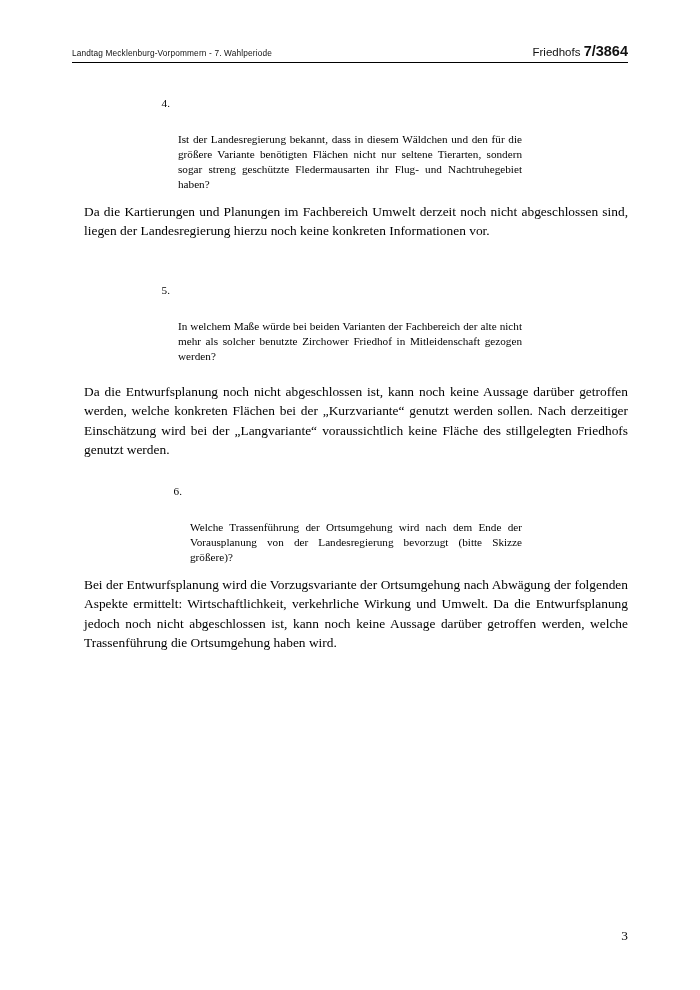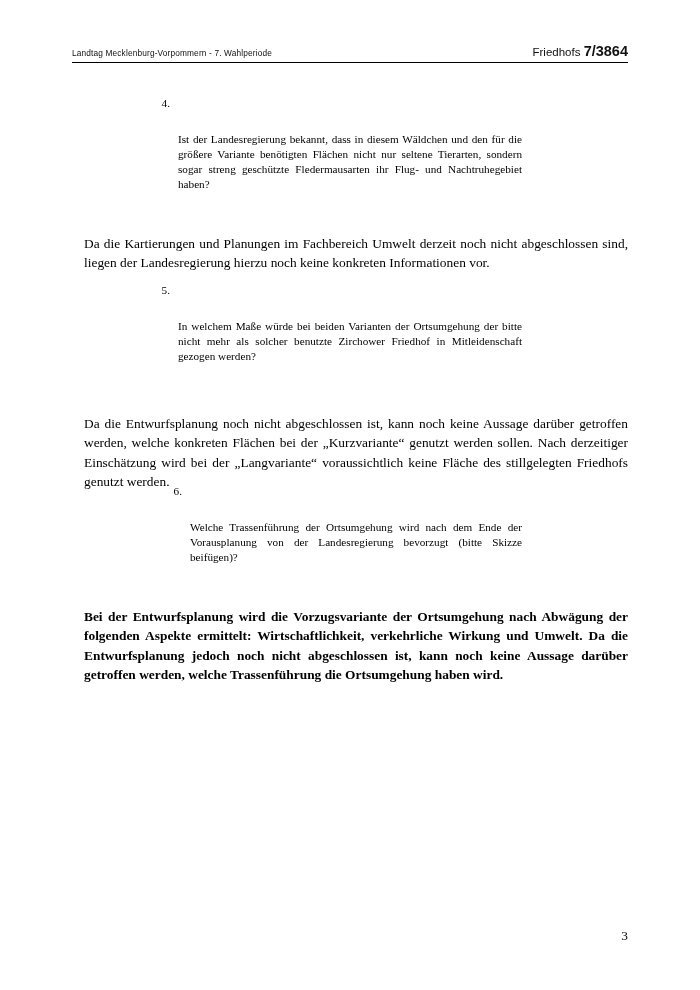--- a/index.html
+++ b/index.html
@@ -90,25 +90,24 @@
 
   
   .answer {
     position: absolute;
     left: 84px;
     width: 544px;
     font-size: 13.4px;
     line-height: 1.45;
     text-align: justify;
     text-justify: inter-word;
-    margin-top: 32px;
   }
   .a1 { top: 202px; }
   .a2 { top: 382px; }
-  .a3 { top: 575px; font-weight: bold; }
+  .a3 { top: 575px; }
 
   
   .page-number {
     position: absolute;
     left: 600px;
     top: 928px;
     width: 28px;
     text-align: right;
     font-size: 13.4px;
   }
@@ -129,27 +128,27 @@
 
   <div class="question q4">
     <div class="q-num">4.</div>
     <div class="q-text">Ist der Landesregierung bekannt, dass in diesem Wäldchen und den für die größere Variante benötigten Flächen nicht nur seltene Tierarten, sondern sogar streng geschützte Fledermausarten ihr Flug- und Nachtruhegebiet haben?</div>
   </div>
 
   <div class="answer a1">Da die Kartierungen und Planungen im Fachbereich Umwelt derzeit noch nicht abgeschlossen sind, liegen der Landesregierung hierzu noch keine konkreten Informationen vor.</div>
 
   <div class="question q5">
     <div class="q-num">5.</div>
-    <div class="q-text">In welchem Maße würde bei beiden Varianten der Ortsumgehung der bitte nicht mehr als solcher benutzte Zirchower Friedhof in Mitleidenschaft gezogen werden?</div>
+    <div class="q-text">In welchem Maße würde bei beiden Varianten der Fachbereich der alte nicht mehr als solcher benutzte Zirchower Friedhof in Mitleidenschaft gezogen werden?</div>
   </div>
 
   <div class="answer a2">Da die Entwurfsplanung noch nicht abgeschlossen ist, kann noch keine Aussage darüber getroffen werden, welche konkreten Flächen bei der „Kurzvariante“ genutzt werden sollen. Nach derzeitiger Einschätzung wird bei der „Langvariante“ voraussichtlich keine Fläche des stillgelegten Friedhofs genutzt werden.</div>
 
   <div class="question q6">
     <div class="q-num">6.</div>
-    <div class="q-text">Welche Trassenführung der Ortsumgehung wird nach dem Ende der Vorausplanung von der Landesregierung bevorzugt (bitte Skizze beifügen)?</div>
+    <div class="q-text">Welche Trassenführung der Ortsumgehung wird nach dem Ende der Vorausplanung von der Landesregierung bevorzugt (bitte Skizze größere)?</div>
   </div>
 
   <div class="answer a3">Bei der Entwurfsplanung wird die Vorzugsvariante der Ortsumgehung nach Abwägung der folgenden Aspekte ermittelt: Wirtschaftlichkeit, verkehrliche Wirkung und Umwelt. Da die Entwurfsplanung jedoch noch nicht abgeschlossen ist, kann noch keine Aussage darüber getroffen werden, welche Trassenführung die Ortsumgehung haben wird.</div>
 
   <div class="page-number">3</div>
 
 </div>
 
 </body></html>

